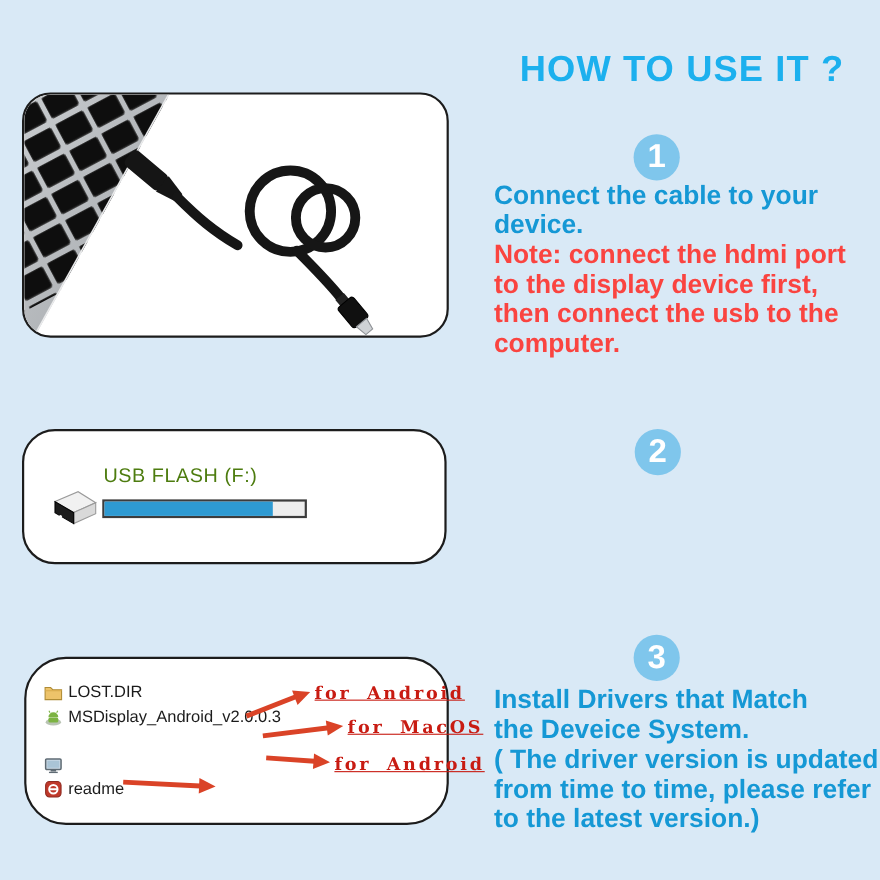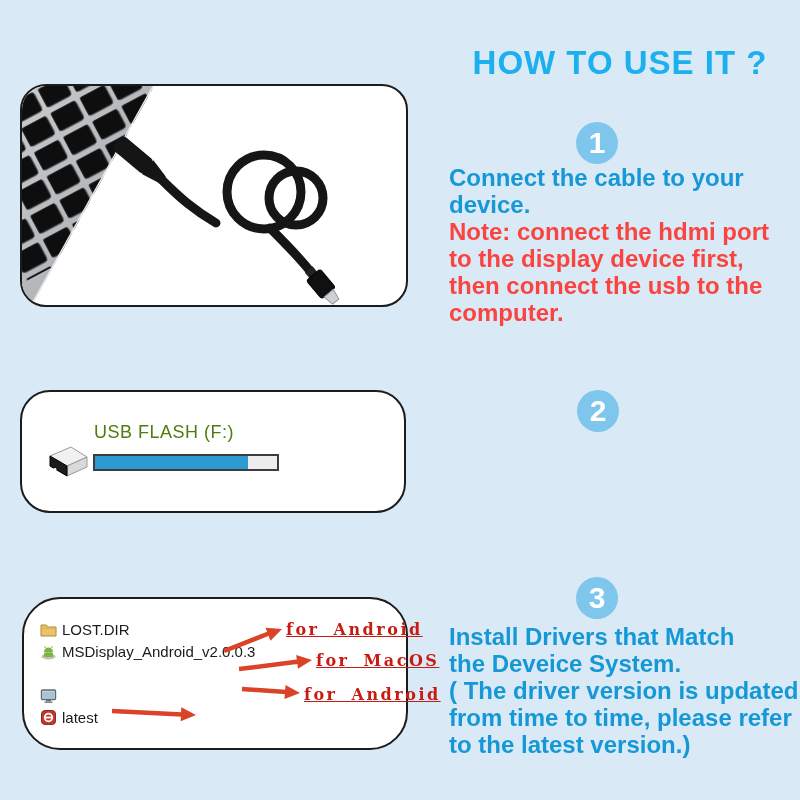--- a/index.html
+++ b/index.html
@@ -175,21 +175,21 @@
         <rect x="4.5" y="14.6" width="8" height="1.2" fill="#5f6b74"></rect>
       </svg>
     </div>
 
     <div class="frow" style="top:108px">
       <svg class="ficon" viewBox="0 0 17 17">
         <rect x="1.5" y="1.5" width="14" height="14" rx="3.5" fill="#c0392b" stroke="#8e2a20"></rect>
         <circle cx="8.5" cy="8.5" r="3.8" fill="none" stroke="#ffffff" stroke-width="1.8"></circle>
         <line x1="5" y1="8.5" x2="12" y2="8.5" stroke="#ffffff" stroke-width="1.8"></line>
       </svg>
-      <span class="fname">latest</span>
+      <span class="fname">readme</span>
     </div>
 
     <svg class="arrows" width="386" height="153" viewBox="0 0 386 153">
       <g fill="#da4327" stroke="#da4327">
         <g>
           <line x1="200" y1="52" x2="246" y2="34" stroke-width="4.5"></line>
           <polygon points="258,30 246.5,41.8 241.5,28.8" stroke="none"></polygon>
         </g>
         <g>
           <line x1="215" y1="70" x2="275" y2="62.6" stroke-width="4.5"></line>

